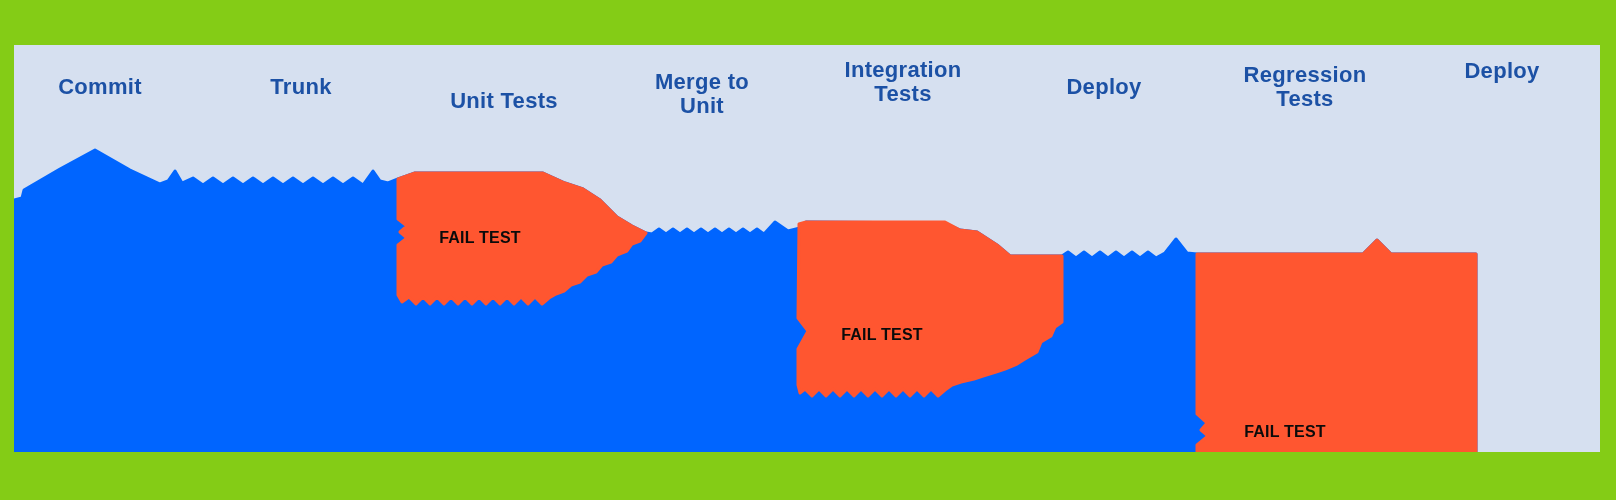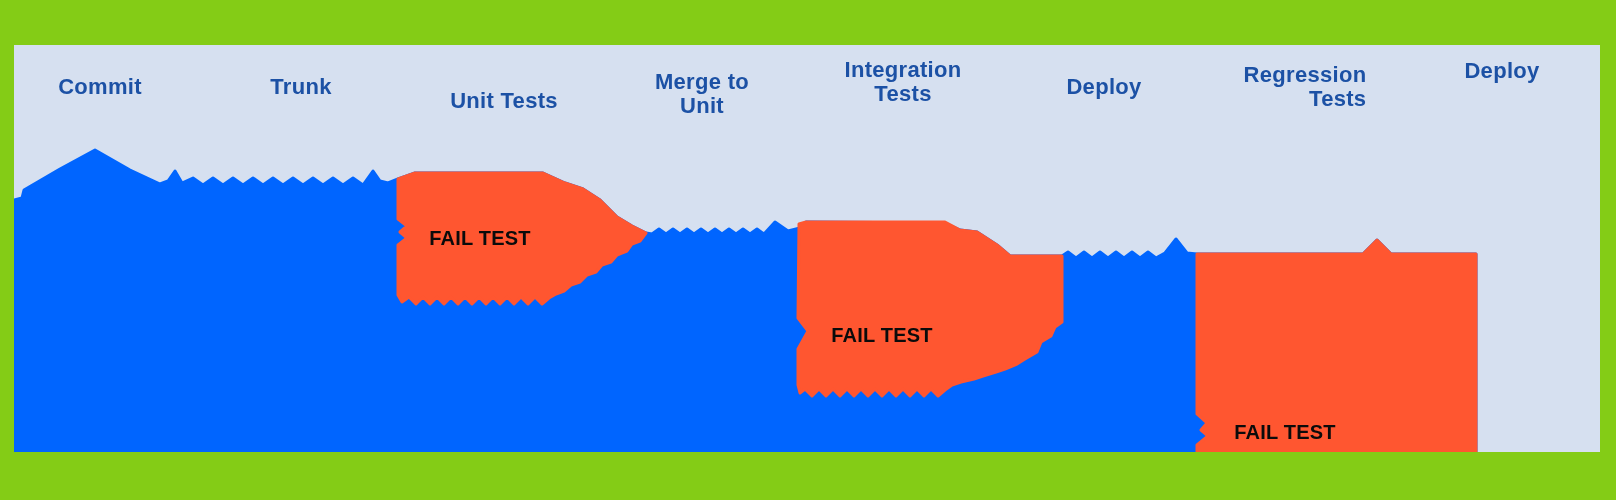--- a/index.html
+++ b/index.html
@@ -34,21 +34,21 @@
     font-size: 22px;
     font-weight: 700;
     letter-spacing: 0.3px;
     line-height: 24px;
     white-space: nowrap;
   }
   .stage-label span { display: block; }
   .fail-label {
     position: absolute;
     transform: translate(-50%, -50%);
-    font-size: 20px;
+    font-size: 16px;
     font-weight: 800;
     letter-spacing: 0.2px;
     white-space: nowrap;
   }
 </style>
 </head>
 <body style="background: rgb(255, 255, 255);">
 
 <div class="canvas">
   <div class="panel" id="panel" style="background: rgb(214, 224, 240); left: 14px; top: 45px; width: 1586px; height: 407px;"></div>
@@ -77,21 +77,21 @@
         <span>Merge to</span>
         <span>Unit</span>
       </div>
       <div class="stage-label" style="left: 903px; top: 82px; color: rgb(28, 81, 165);">
         <span>Integration</span>
         <span>Tests</span>
       </div>
       <div class="stage-label" style="left: 1104px; top: 87px; color: rgb(28, 81, 165);">
         <span>Deploy</span>
       </div>
-      <div class="stage-label" style="left: 1305px; top: 87px; color: rgb(28, 81, 165); text-align: right;">
+      <div class="stage-label" style="left: 1305px; top: 87px; color: rgb(28, 81, 165);">
         <span>Regression</span>
         <span>Tests</span>
       </div>
       <div class="stage-label" style="left: 1502px; top: 71px; color: rgb(28, 81, 165);">
         <span>Deploy</span>
       </div>
     </div>
   <div id="fail-labels">
       <div class="fail-label" style="left: 480px; top: 238px; color: rgb(11, 11, 11);">FAIL TEST</div>
       <div class="fail-label" style="left: 882px; top: 335px; color: rgb(11, 11, 11);">FAIL TEST</div>

